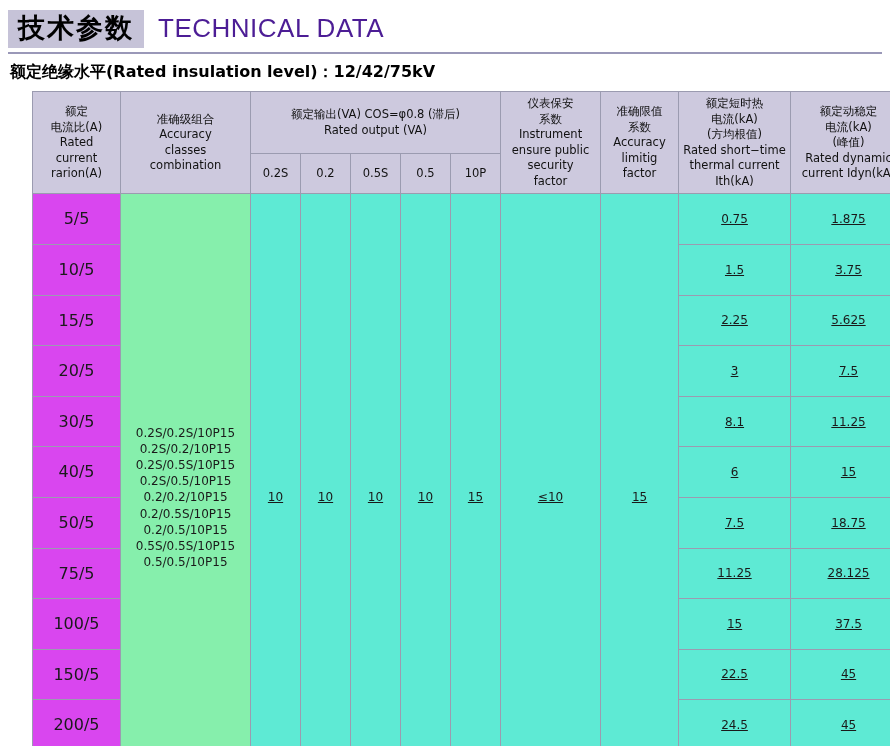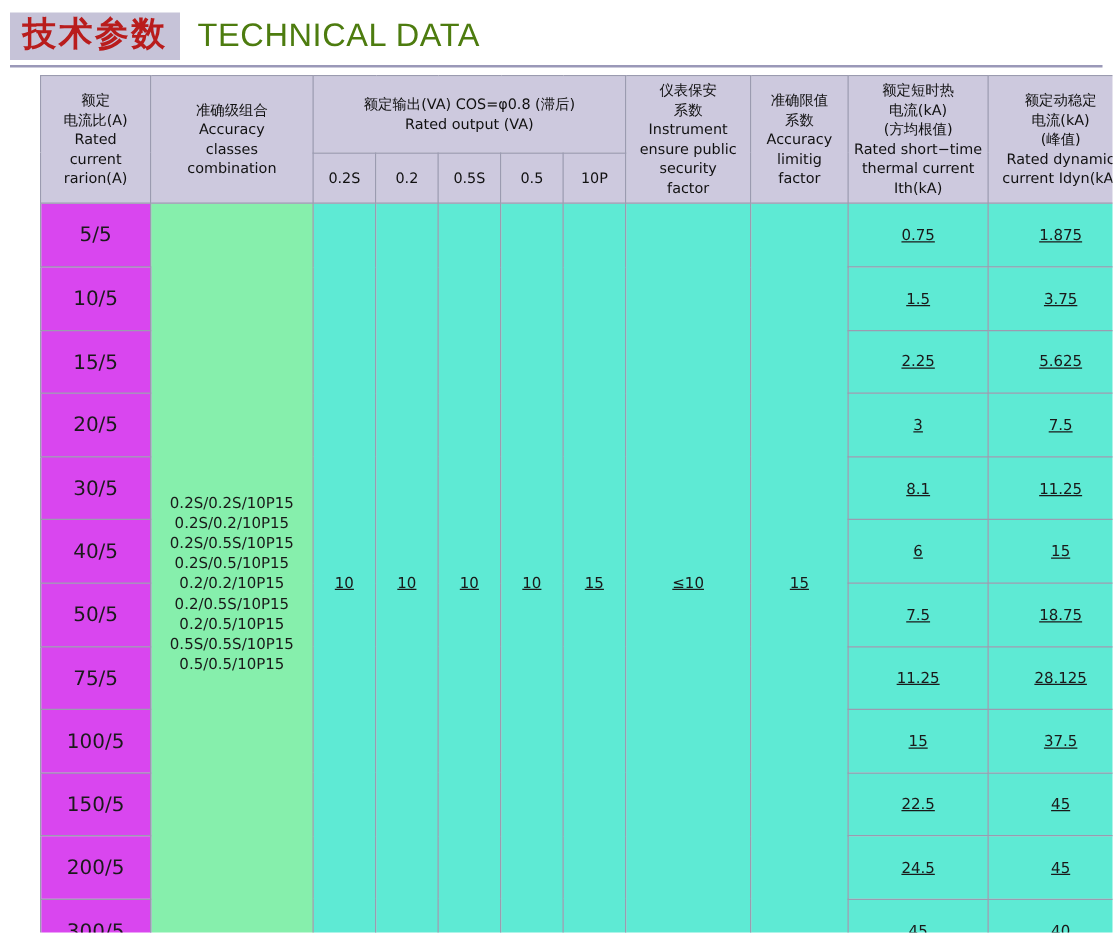--- a/index.html
+++ b/index.html
@@ -22,30 +22,30 @@
     padding: 0 8px;
   }
   
   .title-row {
     display: flex;
     align-items: center;
     padding: 10px 0 4px 0;
   }
   .title-cn {
     background: #c6c3d8;
-    color: #b91c1c;
+    color: #000000;
     font-size: 27px;
     font-weight: bold;
     letter-spacing: 2px;
     padding: 4px 10px 6px 10px;
     line-height: 1.05;
     font-family: "DejaVu Sans", sans-serif;
   }
   .title-en {
-    color: #4d7c0f;
+    color: #4c1d95;
     font-size: 26px;
     letter-spacing: 0.5px;
     margin-left: 14px;
     padding-bottom: 2px;
   }
   .title-underline {
     height: 2px;
     background: #9a98b8;
     width: 874px;
     margin: 0 0 6px 0;
@@ -105,20 +105,21 @@
 <body>
 
 <div class="page">
 
   <div class="title-row">
     <div class="title-cn">技术参数</div>
     <div class="title-en">TECHNICAL DATA</div>
   </div>
   <div class="title-underline"></div>
 
+  <div class="subtitle">额定绝缘水平(Rated insulation level)：12/42/75kV</div>
 
   <table class="spec">
     <colgroup>
       <col style="width:88px">
       <col style="width:130px">
       <col style="width:50px">
       <col style="width:50px">
       <col style="width:50px">
       <col style="width:50px">
       <col style="width:50px">

